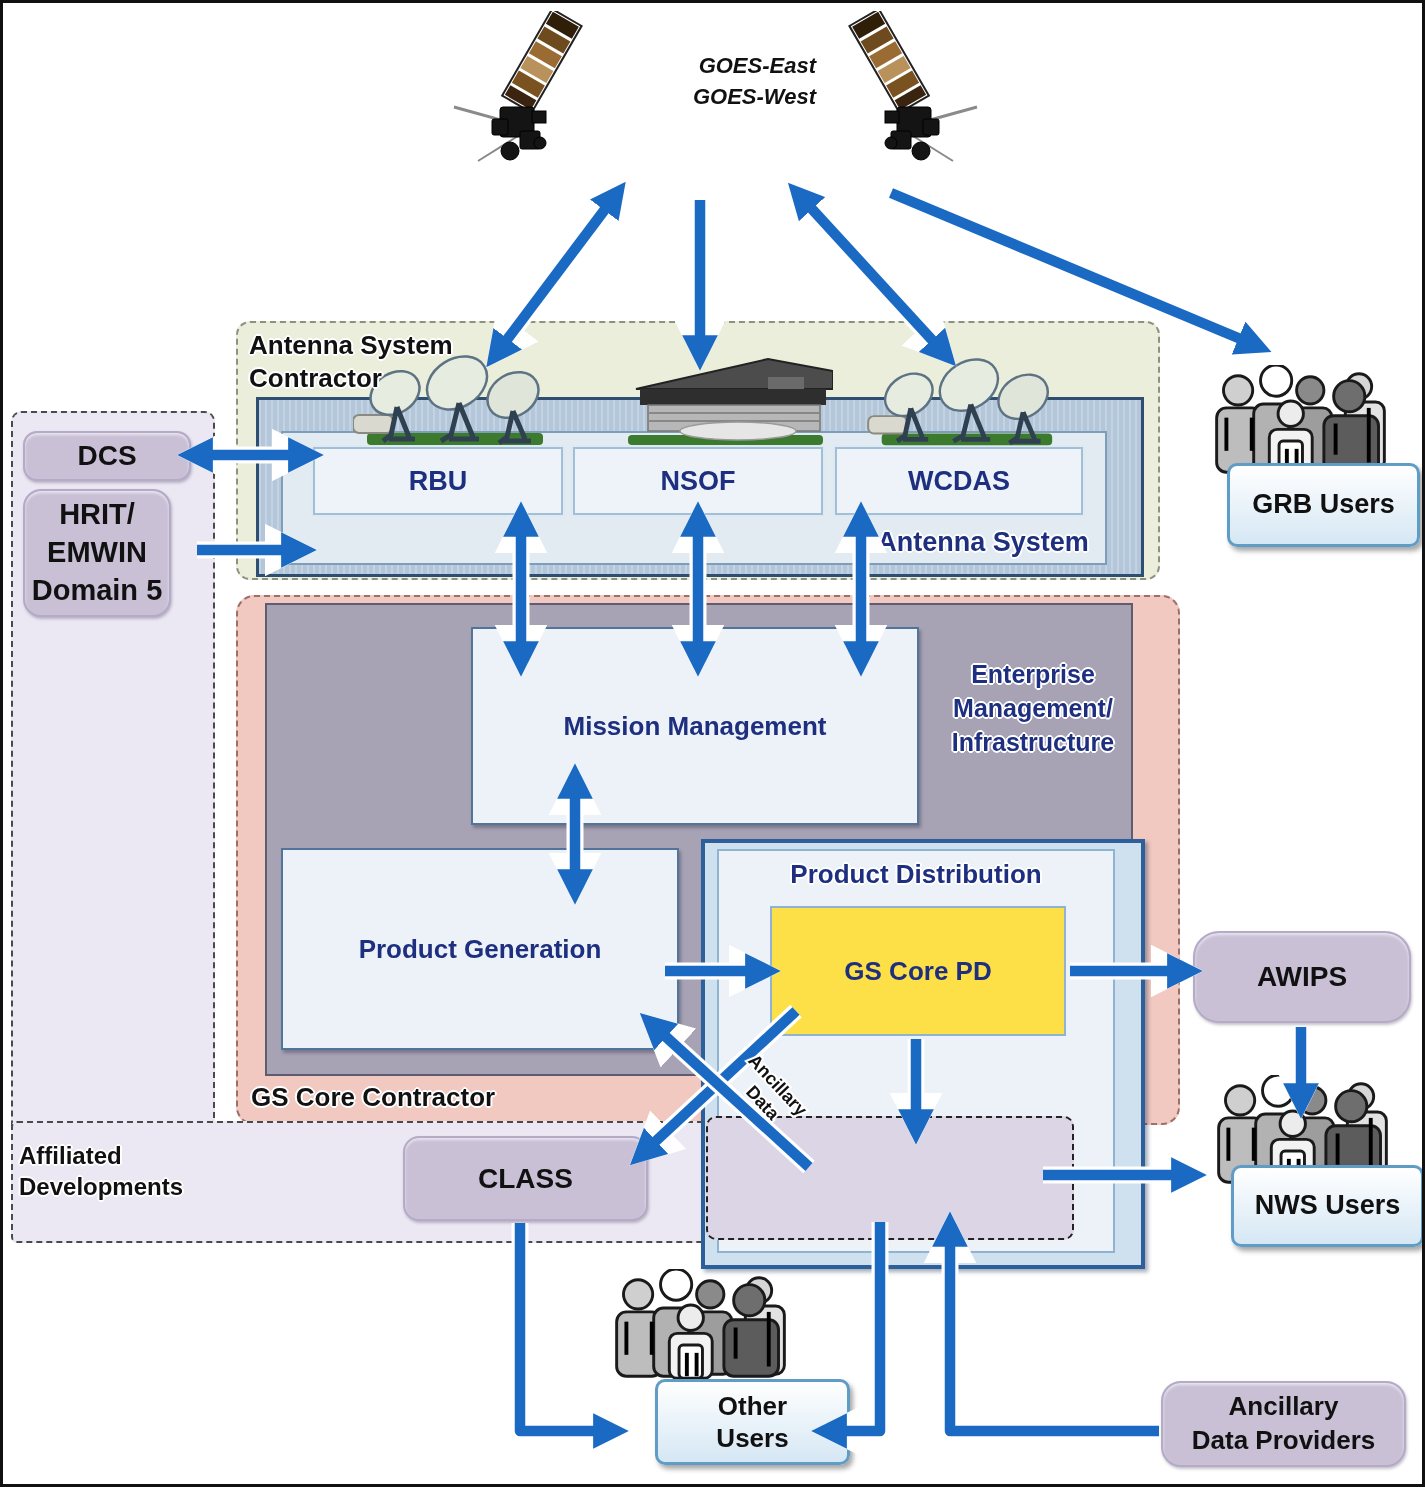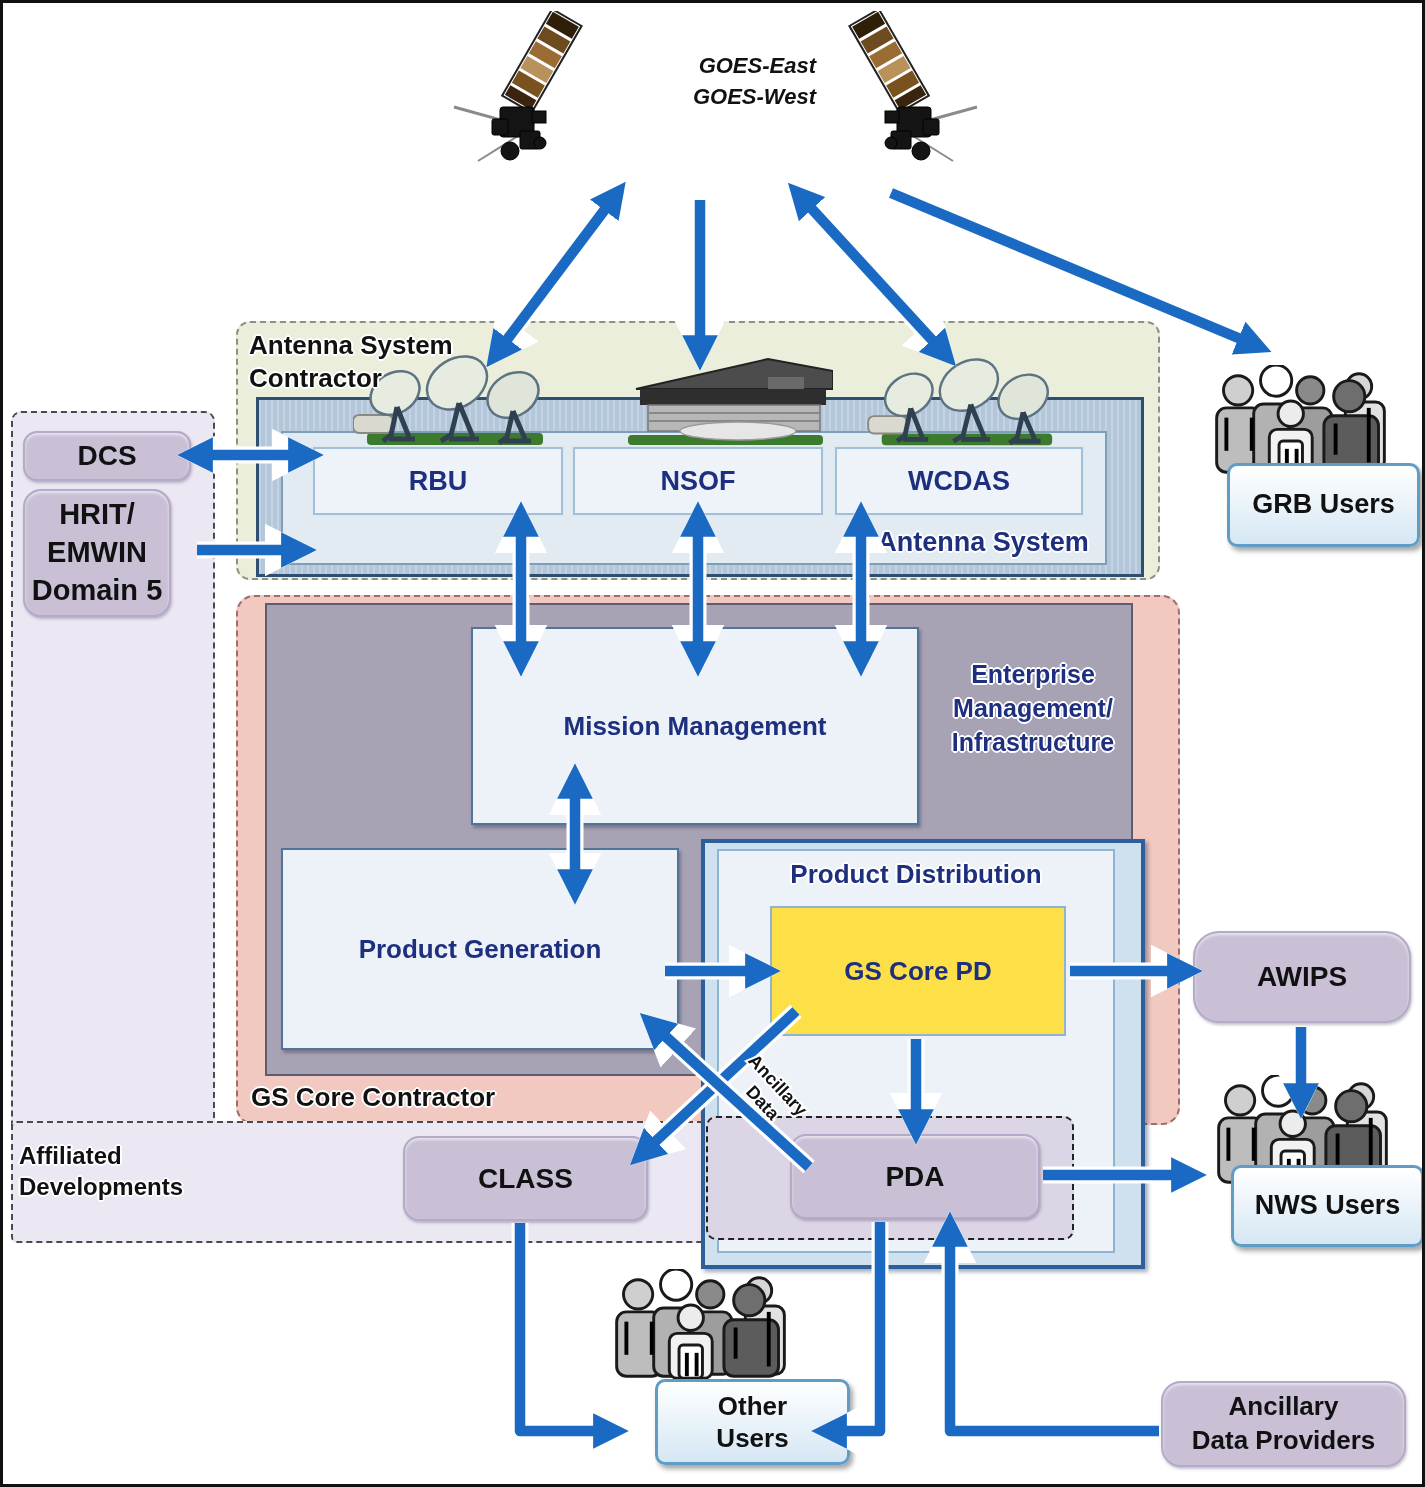--- a/index.html
+++ b/index.html
@@ -203,23 +203,20 @@
   <div class="abs org-label halo" style="left:16px;top:1138px;font-size:24px;">
     <div>Affiliated</div>
     <div>Developments</div>
   </div>
 
   <div class="abs purple-node" style="left:400px;top:1133px;width:245px;height:85px;font-size:28px;">
     <span>CLASS</span>
   </div>
 
   <div class="abs pda-dash" style="left:703px;top:1113px;width:368px;height:124px;"></div>
-  <div class="abs purple-node" style="left:787px;top:1131px;width:250px;height:85px;font-size:28px;">
-    <span>PDA</span>
-  </div>
 
   <svg class="abs" style="left:1200px;top:362px;" width="195" height="117">
       <use href="#sym-users"></use>
     </svg>
   <div class="abs user-label" style="left:1192px;top:460px;width:193px;height:84px;">
     <span>GRB Users</span>
   </div>
 
   <div class="abs purple-node" style="left:1190px;top:928px;width:218px;height:92px;font-size:28px;border-radius:26px;">
     <span>AWIPS</span>

